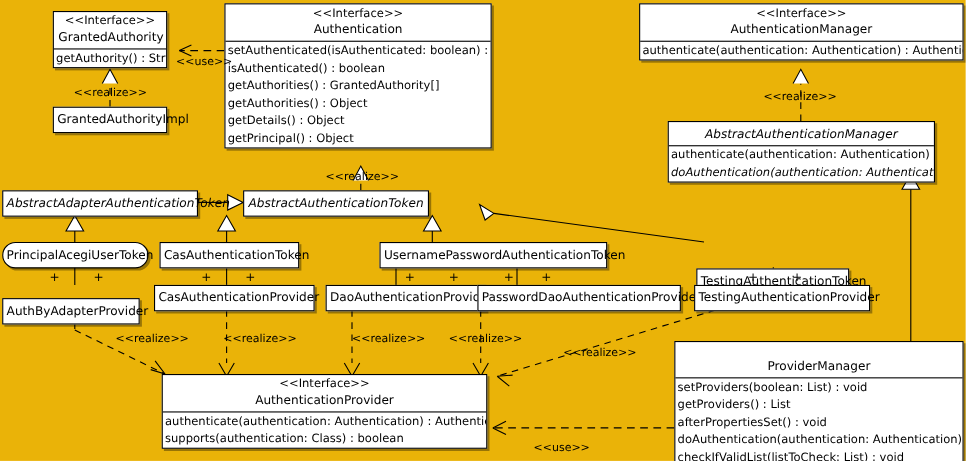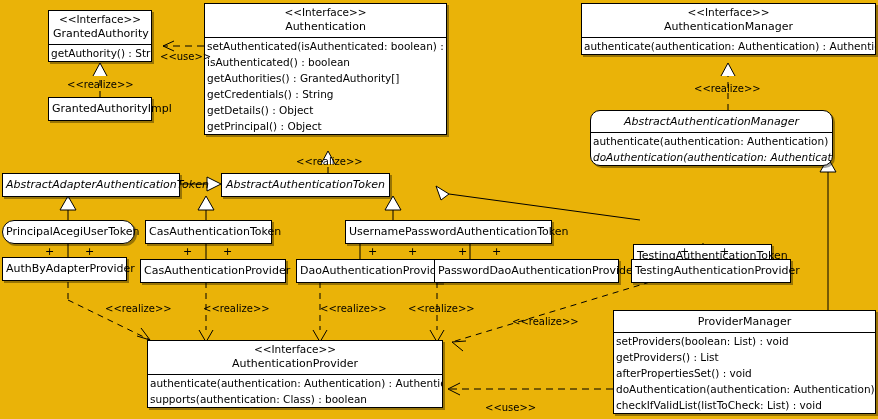--- a/index.html
+++ b/index.html
@@ -226,37 +226,37 @@
 
   <div class="uml-class" style="left:204px; top:3px; width:243px;">
     <div class="compartment head">
       <div class="stereo">&lt;&lt;Interface&gt;&gt;</div>
       <div class="cname">Authentication</div>
     </div>
     <div class="compartment members">
       <div class="member">setAuthenticated(isAuthenticated: boolean) : void</div>
       <div class="member">isAuthenticated() : boolean</div>
       <div class="member">getAuthorities() : GrantedAuthority[]</div>
-      <div class="member">getCredentials() : String</div>
+      <div class="member">getAuthorities() : Object</div>
       <div class="member">getDetails() : Object</div>
       <div class="member">getPrincipal() : Object</div>
     </div>
   </div>
 
   <div class="uml-class" style="left:581px; top:3px; width:295px;">
     <div class="compartment head">
       <div class="stereo">&lt;&lt;Interface&gt;&gt;</div>
       <div class="cname">AuthenticationManager</div>
     </div>
     <div class="compartment members">
       <div class="member">authenticate(authentication: Authentication) : Authentication</div>
     </div>
   </div>
 
-  <div class="uml-class" style="left:590px; top:110px; width:243px;border-radius:10px;">
+  <div class="uml-class" style="left:607px; top:110px; width:243px;">
     <div class="compartment head" style="padding-top:3px;">
       <div class="cname abstract">AbstractAuthenticationManager</div>
     </div>
     <div class="compartment members">
       <div class="member">authenticate(authentication: Authentication) : Authentication</div>
       <div class="member abstract">doAuthentication(authentication: Authentication) : Authentication</div>
     </div>
   </div>
 
   <div class="uml-class" style="left:2px; top:173px; width:178px;">
@@ -276,21 +276,21 @@
   </div>
 
   <div class="uml-class" style="left:345px; top:220px; width:207px;">
     <div class="simple-name">UsernamePasswordAuthenticationToken</div>
   </div>
 
   <div class="uml-class" style="left:633px; top:220px; width:139px;margin-top:24px;">
     <div class="simple-name">TestingAuthenticationToken</div>
   </div>
 
-  <div class="uml-class" style="left:2px; top:257px; width:125px;">
+  <div class="uml-class" style="left:2px; top:271px; width:125px;">
     <div class="simple-name">AuthByAdapterProvider</div>
   </div>
 
   <div class="uml-class" style="left:140px; top:259px; width:146px;">
     <div class="simple-name">CasAuthenticationProvider</div>
   </div>
 
   <div class="uml-class" style="left:296px; top:259px; width:146px;">
     <div class="simple-name">DaoAuthenticationProvider</div>
   </div>
@@ -308,21 +308,21 @@
       <div class="stereo">&lt;&lt;Interface&gt;&gt;</div>
       <div class="cname">AuthenticationProvider</div>
     </div>
     <div class="compartment members">
       <div class="member">authenticate(authentication: Authentication) : Authentication</div>
       <div class="member">supports(authentication: Class) : boolean</div>
     </div>
   </div>
 
   <div class="uml-class" style="left:613px; top:310px; width:263px;">
-    <div class="compartment head" style="padding-top:3px;">
+    <div class="compartment head" style="padding-top:14px;">
       <div class="cname">ProviderManager</div>
     </div>
     <div class="compartment members">
       <div class="member">setProviders(boolean: List) : void</div>
       <div class="member">getProviders() : List</div>
       <div class="member">afterPropertiesSet() : void</div>
       <div class="member">doAuthentication(authentication: Authentication) : Authentication</div>
       <div class="member">checkIfValidList(listToCheck: List) : void</div>
     </div>
   </div>

